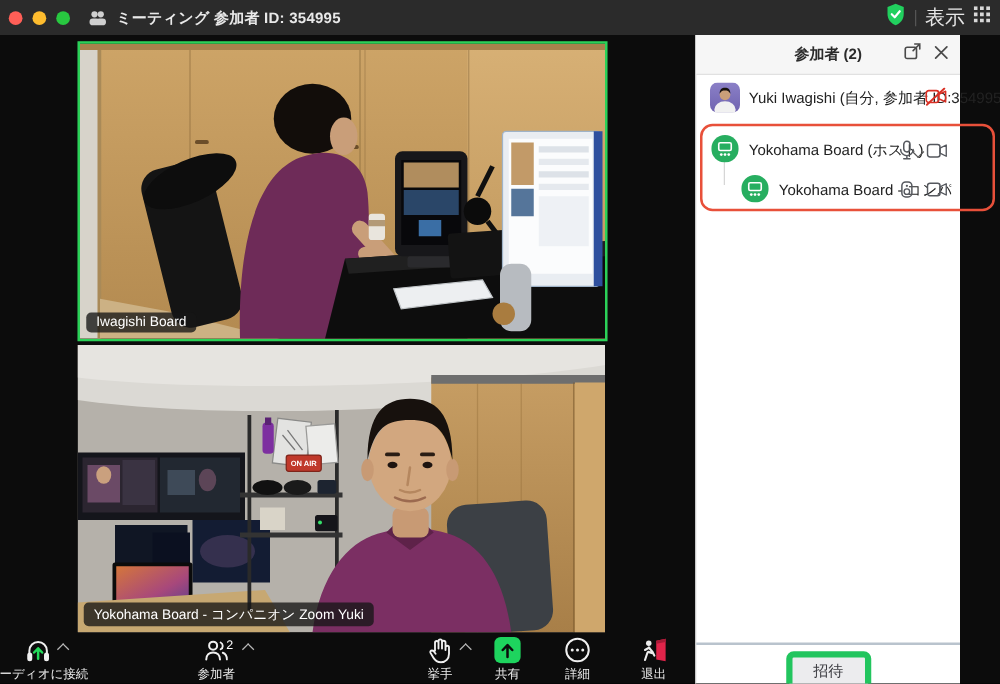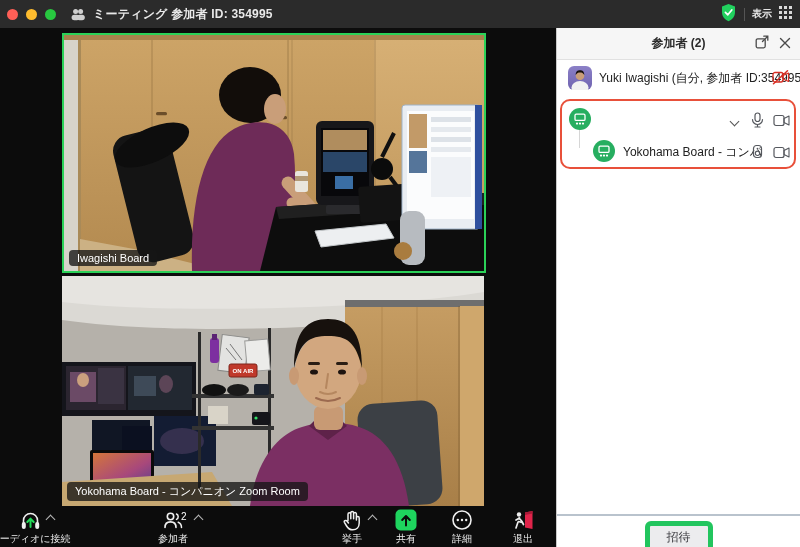--- a/index.html
+++ b/index.html
@@ -7,39 +7,39 @@
        font-family:"Liberation Sans","DejaVu Sans",sans-serif;padding-left:20px;-webkit-font-smoothing:antialiased;}
   
   .titlebar{position:absolute;left:0;top:0;width:800px;height:28px;background:#2b2b2b;display:flex;align-items:center;}
   .lights{display:flex;gap:8px;margin-left:7px;}
   .light{width:11px;height:11px;border-radius:50%;}
   .l-red{background:#ff5f57}.l-yellow{background:#febc2e}.l-green{background:#28c840}
   .tb-app-icon{margin-left:14px;display:flex;align-items:center;}
   .title-text{margin-left:7px;color:#e9e9e9;font-size:12px;font-weight:700;letter-spacing:.2px;}
   .tb-right{position:absolute;right:8px;top:0;height:28px;display:flex;align-items:center;gap:7px;}
   .tb-divider{width:1px;height:13px;background:#555;}
-  .view-label{color:#e6e6e6;font-size:10px;font-weight:bold;}
+  .view-label{color:#e6e6e6;font-size:16px;}
   
   .video{position:absolute;overflow:hidden;background:#1a1a1a;}
   .video-top{left:62px;top:33px;width:424px;height:240px;border:2px solid #2bd158;box-sizing:border-box;}
   .video-bottom{left:62px;top:276px;width:422px;height:230px;}
   .video svg{display:block;width:100%;height:100%;}
   .vid-label{position:absolute;left:5px;bottom:5px;background:rgba(22,22,22,.78);color:#fff;
              font-size:11px;padding:2px 8px;border-radius:4px;white-space:nowrap;}
   
   .toolbar{position:absolute;left:0;bottom:0;width:556px;height:40px;}
   .tb-item{position:absolute;bottom:0;height:40px;width:96px;transform:translateX(-50%);
            display:flex;flex-direction:column;align-items:center;cursor:default;}
   .tb-ic{height:24px;display:flex;align-items:flex-end;}
   .tb-label{font-size:10px;color:#ececec;margin-top:1px;white-space:nowrap;}
   .chev{position:absolute;top:9px;left:calc(50% + 17px);width:6px;height:6px;
         border-left:1.5px solid #b9b9b9;border-top:1.5px solid #b9b9b9;transform:rotate(45deg);}
   .tb-badge{position:absolute;top:4px;left:calc(50% + 8px);font-size:10px;color:#fff;}
   
-  .panel{position:absolute;left:556px;top:28px;width:244px;height:519px;background:#ffffff;
+  .panel{position:absolute;left:556px;top:28px;width:212px;height:519px;background:#ffffff;
          border-left:1px solid #c9c9c9;box-sizing:border-box;}
   .panel-header{position:relative;height:31px;background:#f6f6f6;border-bottom:1px solid #e1e1e1;
                 display:flex;align-items:center;justify-content:center;}
   .panel-title{font-size:12px;font-weight:700;color:#2b2b2b;}
   .ph-icons{position:absolute;right:9px;top:0;height:31px;display:flex;align-items:center;gap:10px;}
   .prow{position:absolute;left:0;width:100%;height:28px;}
   .prow .pname{position:absolute;top:6px;font-size:12px;color:#222;white-space:nowrap;overflow:hidden;}
   .pright{position:absolute;right:10px;top:6px;display:flex;gap:9px;align-items:center;}
   .hl-box{position:absolute;left:3px;top:71px;width:236px;height:70px;border:2px solid #e8503a;border-radius:10px;box-sizing:border-box;}
   .connector{position:absolute;left:22px;top:100px;width:1px;height:20px;background:#d6d6d6;}
@@ -241,21 +241,21 @@
       <ellipse cx="232" cy="100" rx="5" ry="9" fill="#c89a74"></ellipse>
       <ellipse cx="300" cy="100" rx="5" ry="9" fill="#c89a74"></ellipse>
       <path d="M232,92 C232,54 246,43 266,43 C286,43 300,54 300,92 C294,66 285,60 266,60 C247,60 238,66 232,92 Z" fill="#17110d"></path>
       <rect x="246" y="86" width="12" height="3" rx="1.5" fill="#2a1d14"></rect>
       <rect x="274" y="86" width="12" height="3" rx="1.5" fill="#2a1d14"></rect>
       <ellipse cx="252" cy="96" rx="4" ry="2.6" fill="#1d1410"></ellipse>
       <ellipse cx="280" cy="96" rx="4" ry="2.6" fill="#1d1410"></ellipse>
       <path d="M266,98 L264,112 M258,116 Q266,120 274,116" fill="none" stroke="#b5875f" stroke-width="2" stroke-linecap="round"></path>
       <path d="M254,122 Q266,128 278,122" fill="none" stroke="#9c6a4f" stroke-width="2" stroke-linecap="round"></path>
     </svg>
-    <span class="vid-label">Yokohama Board - コンパニオン Zoom Room</span>
+    <span class="vid-label">Yokohama Board - コンパニオン Zoom Yuki</span>
   </div>
 
   <div class="toolbar">
 
     <div class="tb-item" style="left:30px">
       <span class="tb-ic">
         <svg width="23" height="22" viewBox="0 0 23 22">
             <path d="M4.5,15 v-3.5 a7,7 0 0 1 14,0 V15" fill="none" stroke="#f0f0f0" stroke-width="1.6" stroke-linecap="round"></path>
             <rect x="2.8" y="13" width="4" height="7" rx="2" fill="#f0f0f0"></rect>
             <rect x="16.2" y="13" width="4" height="7" rx="2" fill="#f0f0f0"></rect>
@@ -379,20 +379,21 @@
     <div class="prow" style="top:78px">
       <span style="position:absolute;left:12px;top:2px">
         <svg width="22" height="22" viewBox="0 0 22 22">
             <circle cx="11" cy="11" r="11" fill="#27ae60"></circle>
             <rect x="6" y="6.2" width="10" height="6.2" rx="1.2" fill="none" stroke="#fff" stroke-width="1.3"></rect>
             <circle cx="8" cy="15.6" r="1.1" fill="#fff"></circle>
             <circle cx="11" cy="15.6" r="1.1" fill="#fff"></circle>
             <circle cx="14" cy="15.6" r="1.1" fill="#fff"></circle>
           </svg>
       </span>
+      <span class="pname" style="left:42px">Yokohama Board (ホスト)</span>
         <span class="chev-down" style="position:absolute;left:168px;top:12px"></span>
       <span class="pright">
         <span>
           <svg width="13" height="16" viewBox="0 0 13 16">
               <rect x="4" y="1" width="5" height="8.5" rx="2.5" fill="none" stroke="#55585e" stroke-width="1.2"></rect>
               <path d="M1.5,7.5 a5,5 0 0 0 10,0 M6.5,12.5 V15 M4,15 h5" fill="none" stroke="#55585e" stroke-width="1.2" stroke-linecap="round"></path>
             </svg>
         </span>
         <span>
           <svg width="17" height="13" viewBox="0 0 17 13">

